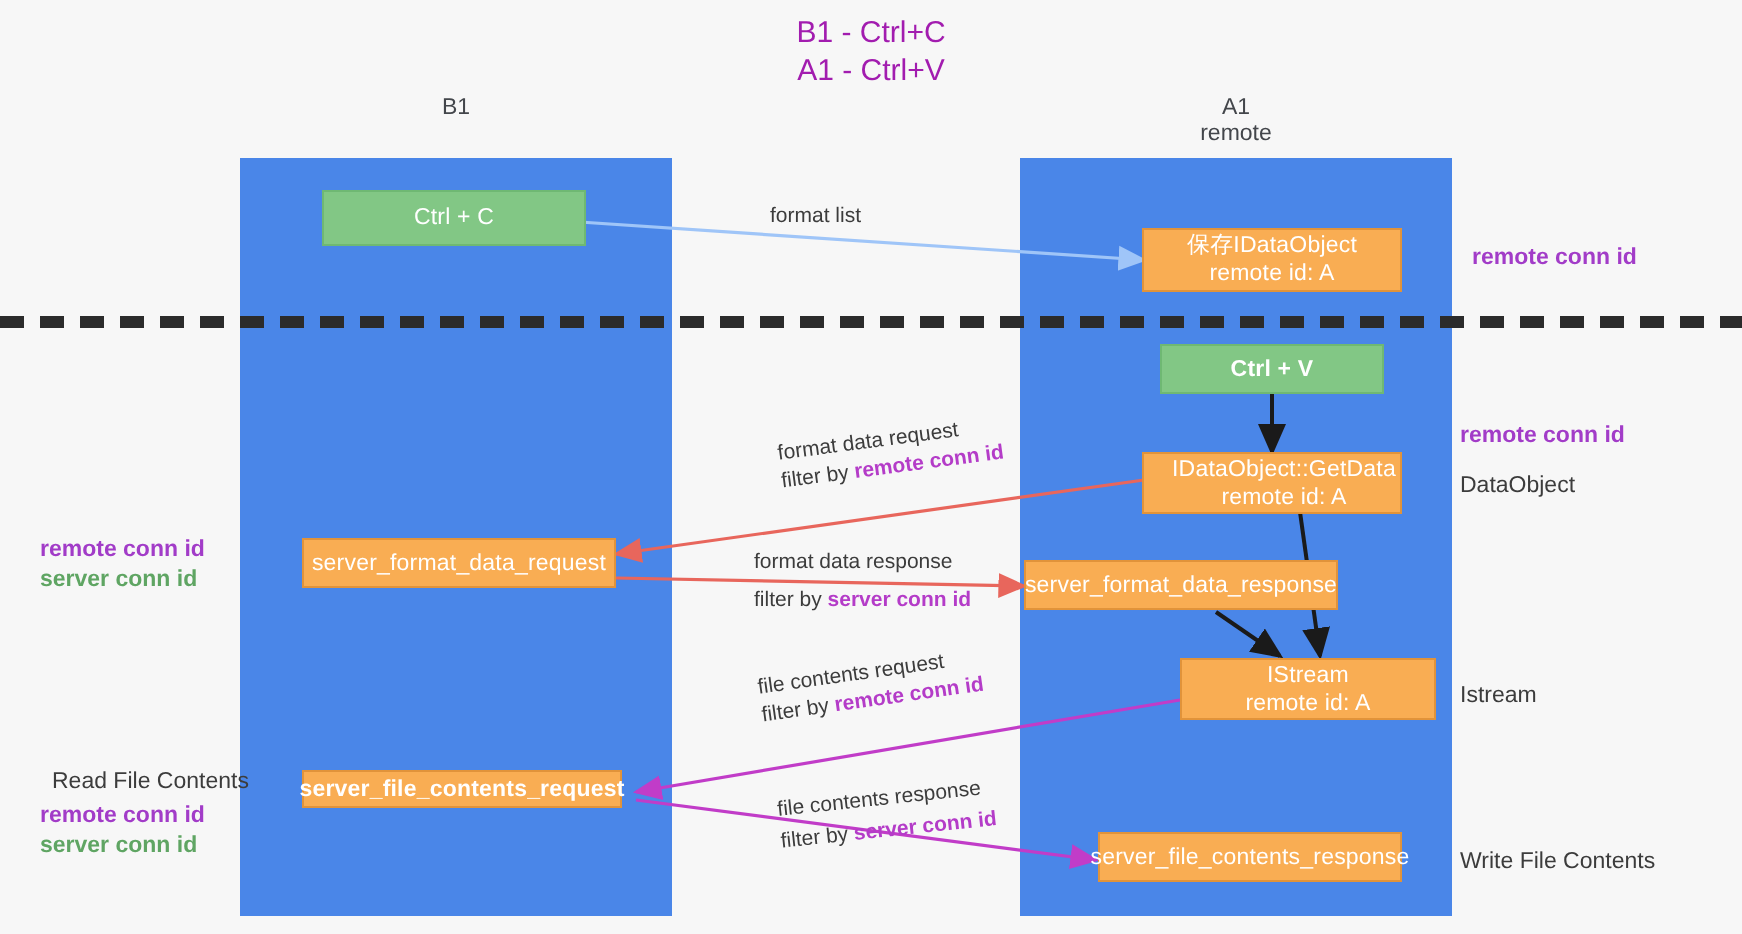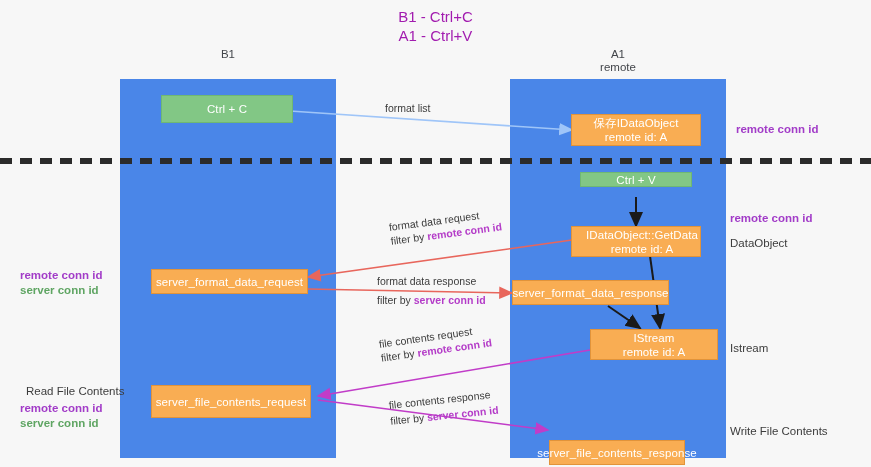--- a/index.html
+++ b/index.html
@@ -157,21 +157,21 @@
 
   <div class="node green" style="left:161px; top:95px; width:132px; height:28px;">
     <span>Ctrl + C</span>
   </div>
 
   <div class="node orange" style="left:571px; top:114px; width:130px; height:32px;">
     <span>保存IDataObject</span>
     <span class="sub">remote id: A</span>
   </div>
 
-  <div class="node green" style="left:580px; top:172px; width:112px; height:15px;">
+  <div class="node green" style="left:580px; top:172px; width:112px; height:25px;font-weight:bold;">
     <span>Ctrl + V</span>
   </div>
 
   <div class="node orange" style="left:571px; top:226px; width:130px; height:31px;padding-left:12px;">
     <span>IDataObject::GetData</span>
     <span class="sub">remote id: A</span>
   </div>
 
   <div class="node orange" style="left:151px; top:269px; width:157px; height:25px;">
     <span>server_format_data_request</span>
@@ -179,25 +179,25 @@
 
   <div class="node orange" style="left:512px; top:280px; width:157px; height:25px;">
     <span>server_format_data_response</span>
   </div>
 
   <div class="node orange" style="left:590px; top:329px; width:128px; height:31px;">
     <span>IStream</span>
     <span class="sub">remote id: A</span>
   </div>
 
-  <div class="node orange" style="left:151px; top:385px; width:160px; height:33px;">
+  <div class="node orange" style="left:151px; top:385px; width:160px; height:19px;font-weight:bold;">
     <span>server_file_contents_request</span>
   </div>
 
-  <div class="node orange" style="left:549px; top:440px; width:136px; height:25px;">
+  <div class="node orange" style="left:549px; top:416px; width:152px; height:25px;">
     <span>server_file_contents_response</span>
   </div>
 
   <div class="side-label" style="left:20px; top:268px;">
     <div class="t-purple">remote conn id</div>
     <div class="t-green">server conn id</div>
   </div>
 
   <div class="side-label plain" style="left:26px; top:384px;">Read File Contents</div>
 

